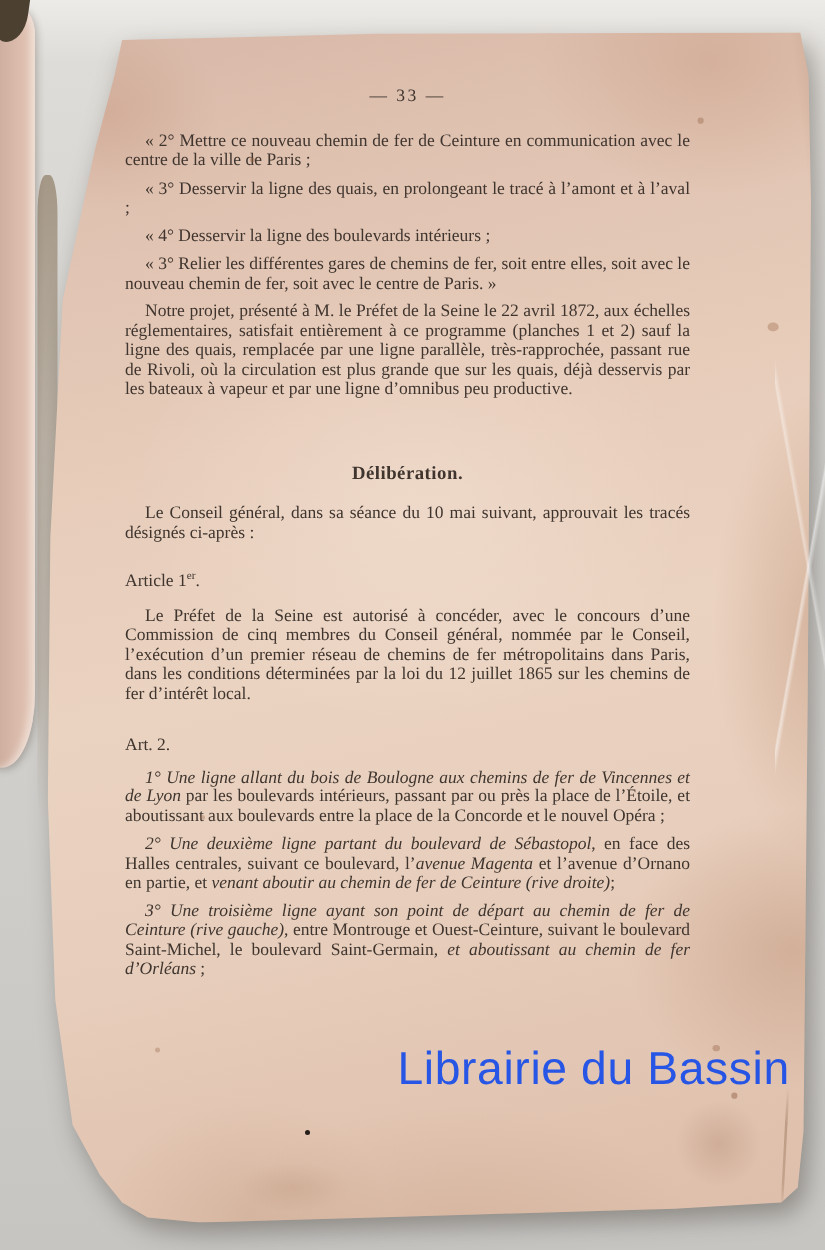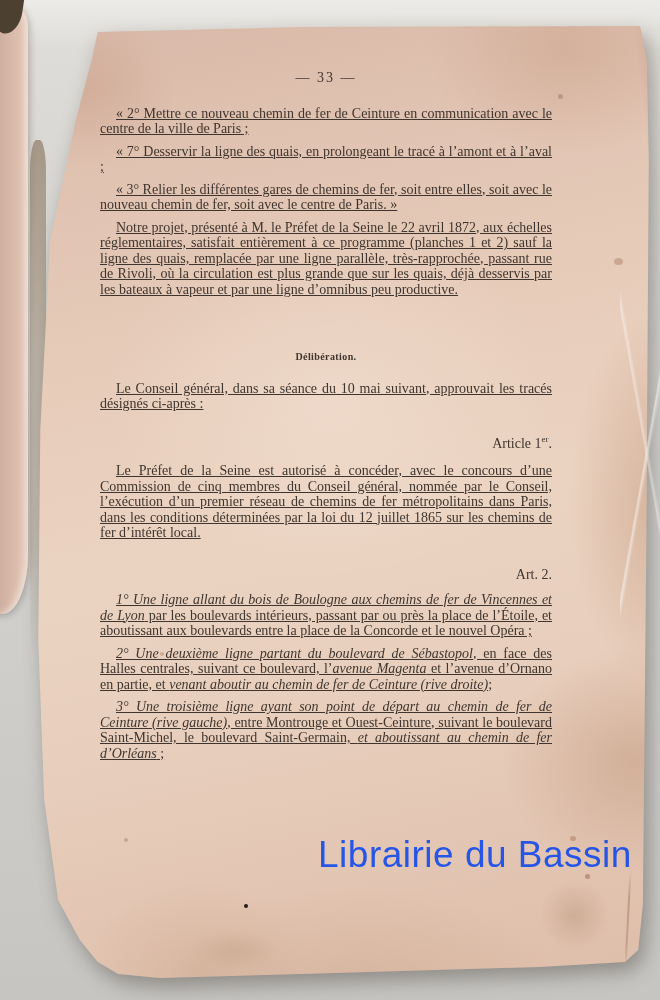--- a/index.html
+++ b/index.html
@@ -43,23 +43,23 @@
       linear-gradient(168deg,#d6b6a6 0%,#dfc1b0 15%,#e7ccba 35%,#ebd3c1 52%,#e8cfbd 68%,#e2c5b2 84%,#dcbda9 100%);}
   
   .spot{position:absolute;border-radius:50%;pointer-events:none;}
   .speck{position:absolute;width:4px;height:4px;border-radius:50%;background:#241d18;}
   .crease{position:absolute;left:627px;top:870px;width:2px;height:96px;transform:rotate(3deg);
     background:linear-gradient(180deg,transparent,rgba(140,100,70,.4) 30%,rgba(140,100,70,.32) 80%,transparent);}
   
   .text-block{position:absolute;left:100px;top:70px;width:452px;color:#3f352e;
     font-size:14px;line-height:15.5px;}
   .pageno{text-align:center;margin:0 0 20px 0;letter-spacing:2px;}
-  p{margin:7px 0 0 0;text-align:justify;text-indent:16px;text-decoration:underline;}
-  .h-bold{margin:52px 0 16px 0;text-align:center;font-weight:bold;font-size:10px;letter-spacing:.4px;}
-  .h-center{margin:24px 0 12px 0;text-align:right;font-weight:normal;font-size:14px;}
+  p{margin:7px 0 0 0;text-align:justify;text-indent:16px;}
+  .h-bold{margin:52px 0 16px 0;text-align:center;font-weight:bold;font-size:15px;letter-spacing:.4px;}
+  .h-center{margin:24px 0 12px 0;text-align:left;font-weight:normal;font-size:14px;}
   .h-art2{margin:26px 0 10px 0;}
   sup{font-size:9px;line-height:0;}
   .it{font-style:italic;}
   
   .watermark{position:absolute;left:318px;top:834px;font-family:"Liberation Sans",sans-serif;
     font-size:37px;color:#1d50e8;letter-spacing:.5px;opacity:.95;white-space:nowrap;}
 </style>
 </head>
 <body>
 
@@ -69,21 +69,22 @@
   <div class="corner-debris"></div>
   <div class="debris streak"></div>
 
   <div class="page-wrap">
     <div class="page">
 
       <div class="text-block">
         <div class="pageno">— 33 —</div>
 
         <p>« 2° Mettre ce nouveau chemin de fer de Ceinture en communication avec le centre de la ville de Paris ;</p>
-        <p>« 7° Desservir la ligne des quais, en prolongeant le tracé à l’amont et à l’aval ;</p>
+        <p>« 3° Desservir la ligne des quais, en prolongeant le tracé à l’amont et à l’aval ;</p>
+        <p>« 4° Desservir la ligne des boulevards intérieurs ;</p>
         <p>« 3° Relier les différentes gares de chemins de fer, soit entre elles, soit avec le nouveau chemin de fer, soit avec le centre de Paris. »</p>
 
         <p>Notre projet, présenté à M. le Préfet de la Seine le 22 avril 1872, aux échelles réglementaires, satisfait entièrement à ce programme (planches 1 et 2) sauf la ligne des quais, remplacée par une ligne parallèle, très-rapprochée, passant rue de Rivoli, où la circulation est plus grande que sur les quais, déjà desservis par les bateaux à vapeur et par une ligne d’omnibus peu productive.</p>
 
         <h3 class="h-bold">Délibération.</h3>
 
         <p>Le Conseil général, dans sa séance du 10 mai suivant, approuvait les tracés désignés ci-après :</p>
 
         <h4 class="h-center"><span>Article 1</span><sup>er</sup><span>.</span></h4>
 

